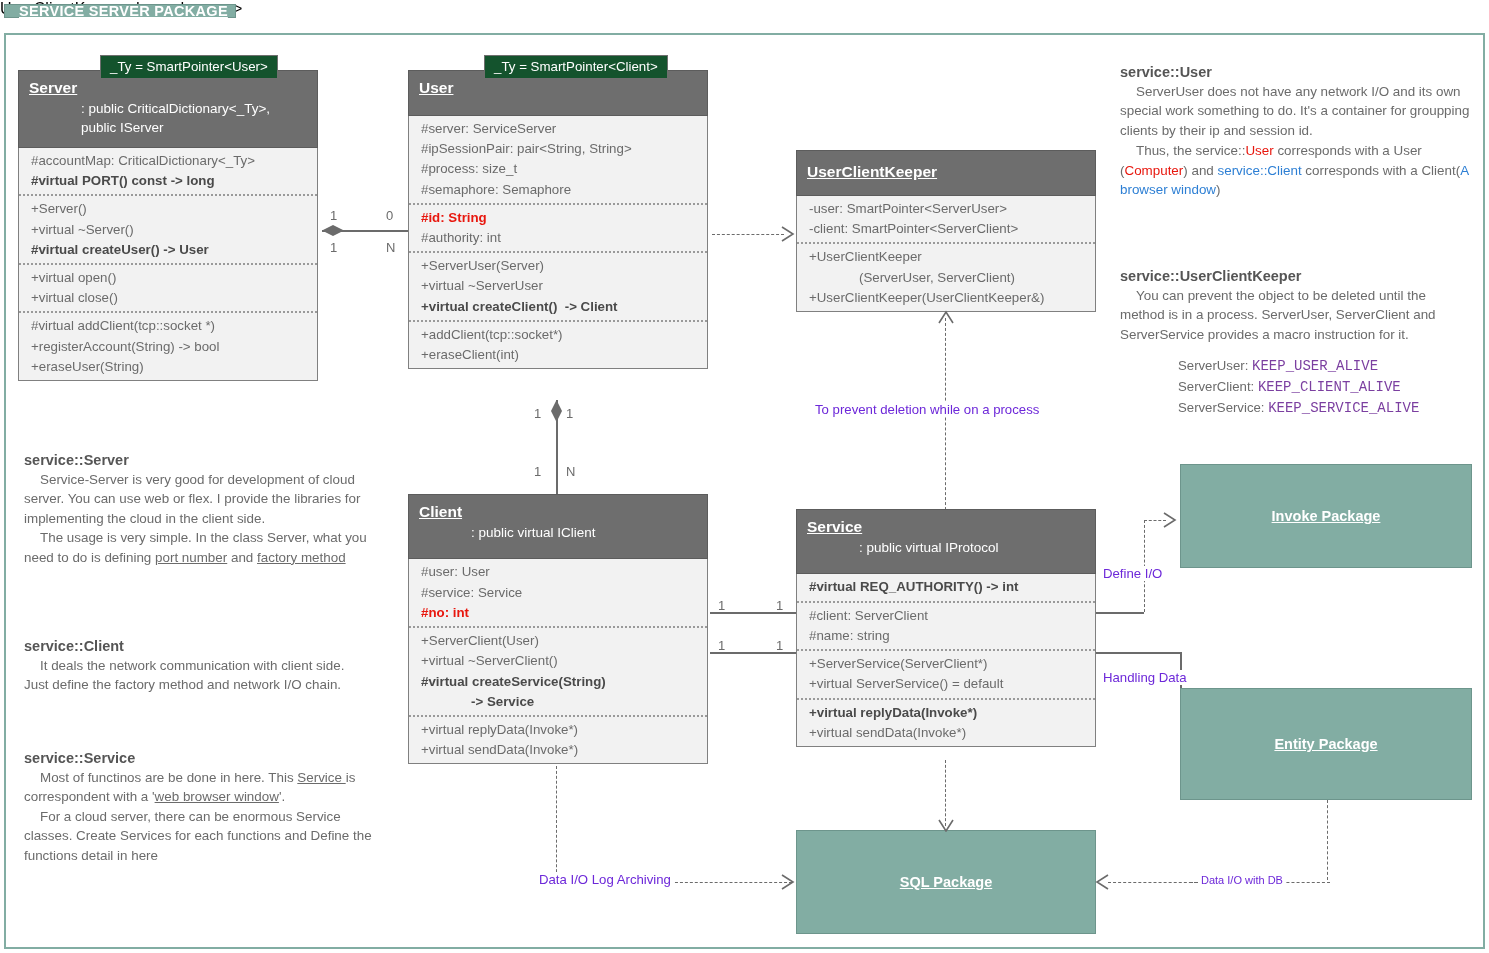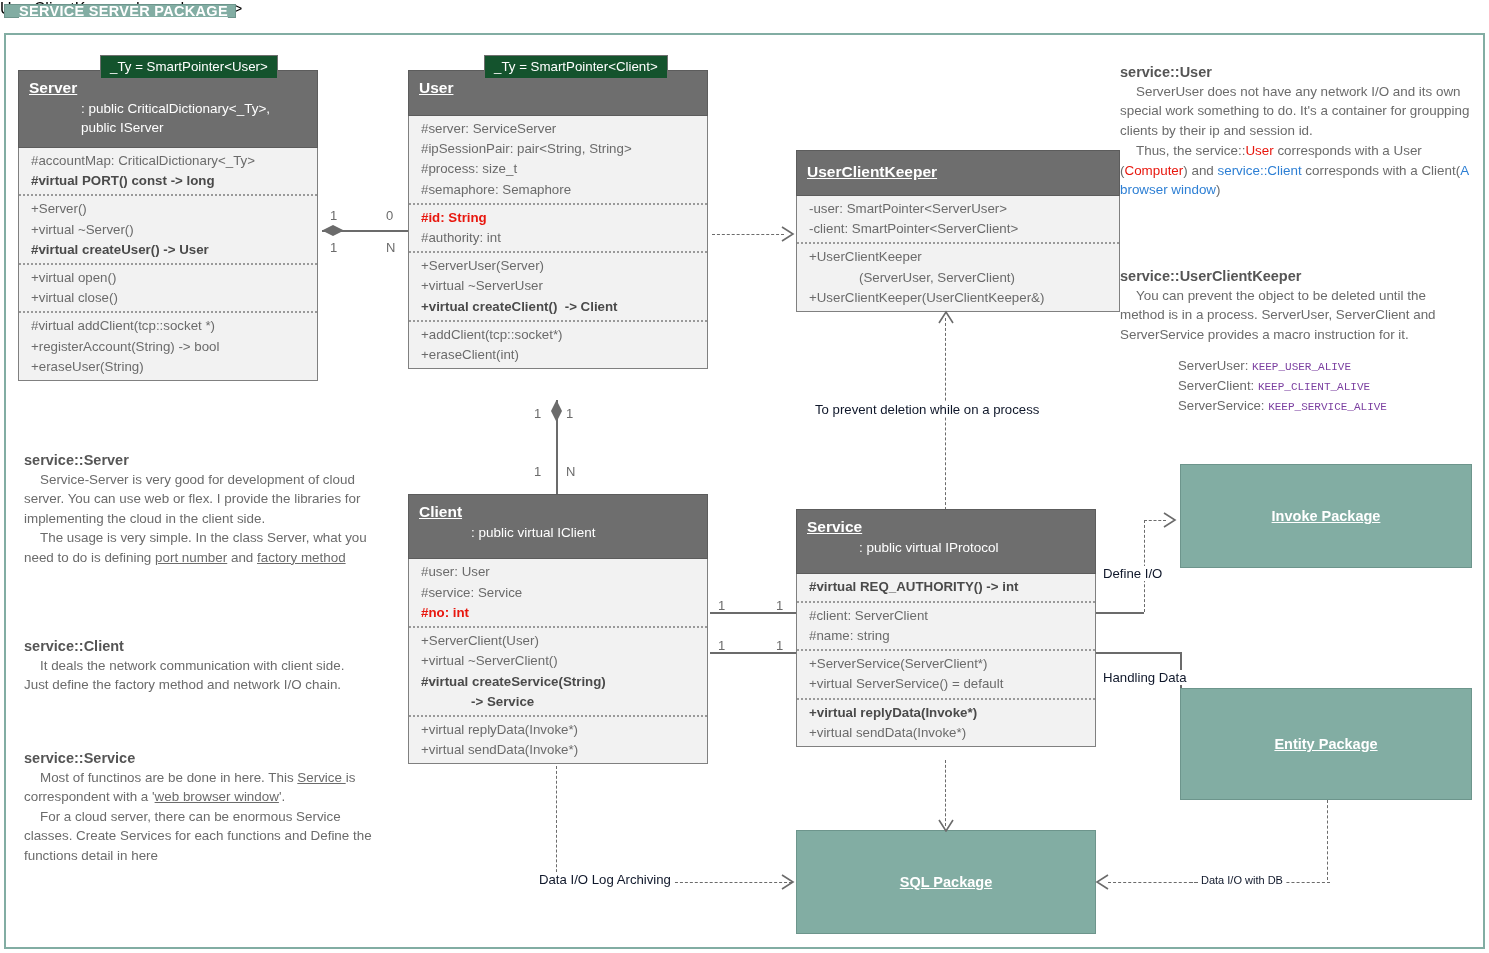--- a/index.html
+++ b/index.html
@@ -123,21 +123,21 @@
     color: #6b6b6b;
     line-height: 1.45;
   }
   .note-p .ind { padding-left: 16px; }
   .red { color: #e8170e; }
   .blue { color: #2d7fd4; }
   .u { text-decoration: underline; }
   .mono {
     font-family: "Liberation Mono", monospace;
     color: #7b3fa0;
-    font-size: 11px;
+    font-size: 14px;
   }
   .macro-line { font-size: 13.2px; color: #6b6b6b; line-height: 1.5; padding-left: 58px; }
 
   
   .ln { position: absolute; background: #6b6b6b; z-index: 2; }
   .lnh { height: 1.5px; }
   .lnv { width: 1.5px; }
   .dh {
     position: absolute; height: 0;
     border-top: 1.6px dashed #6b6b6b; z-index: 2;
@@ -146,21 +146,21 @@
     position: absolute; width: 0;
     border-left: 1.6px dashed #6b6b6b; z-index: 2;
   }
   .mult {
     position: absolute;
     font-size: 13px; color: #6b6b6b;
     z-index: 6;
   }
   .edge-lbl {
     position: absolute;
-    font-size: 13.2px; color: #0f172a;
+    font-size: 13.2px; color: #6d28d9;
     background: #ffffff;
     padding: 0 3px;
     z-index: 6;
     white-space: nowrap;
   }
   .edge-lbl.sm { font-size: 11px; }
   .arrow-open { position: absolute; z-index: 6; }
   .diamond {
     position: absolute;
     width: 22px; height: 11px;
@@ -312,21 +312,21 @@
         <div class="row b">+virtual createClient()  -&gt; Client</div>
       </div>
       <div class="sec">
         <div class="row">+addClient(tcp::socket*)</div>
         <div class="row">+eraseClient(int)</div>
       </div>
     </div>
   </div>
 
   
-  <div class="cls" style="left:796px; top:150px; width:324px;">
+  <div class="cls" style="left:796px; top:150px; width:300px;">
     <div class="cls-head" style="padding:11px 0 12px 0;">
       <div class="cls-name">UserClientKeeper</div>
     </div>
     <div class="cls-body">
       <div class="sec">
         <div class="row">-user: SmartPointer&lt;ServerUser&gt;</div>
         <div class="row">-client: SmartPointer&lt;ServerClient&gt;</div>
       </div>
       <div class="sec">
         <div class="row">+UserClientKeeper</div>

